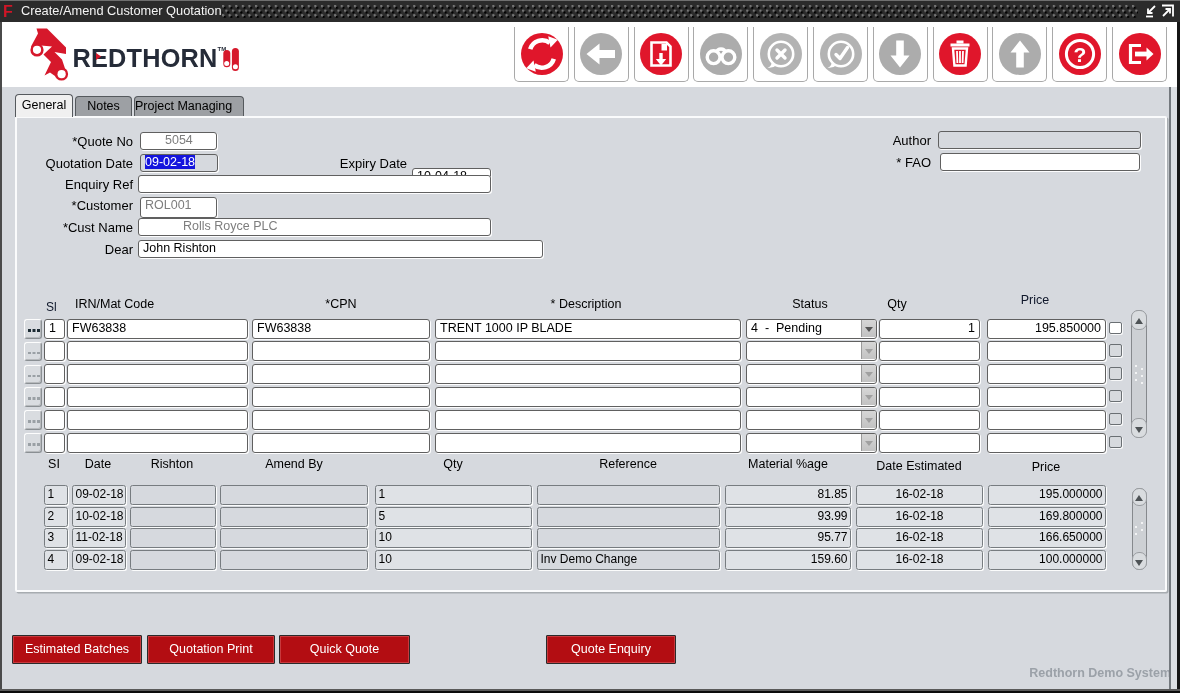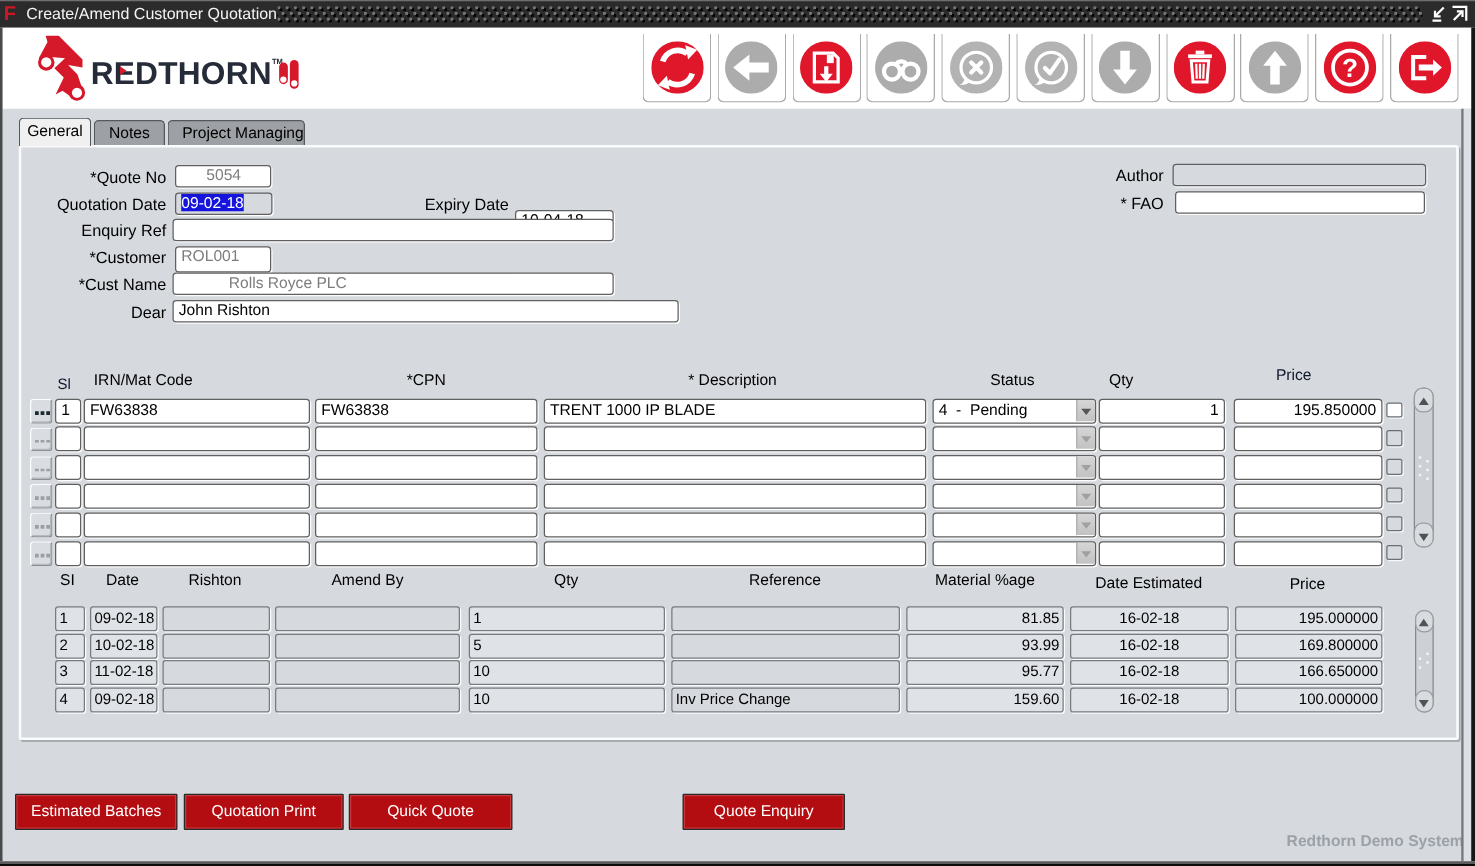--- a/index.html
+++ b/index.html
@@ -151,21 +151,21 @@
 <text x="21" y="28.5" text-anchor="middle" font-family="Liberation Sans,sans-serif" font-weight="bold" font-size="21" fill="#fff">?</text>
   </svg>
 <div class="a" style="left:1112.0px;top:27px;width:55px;height:55px;background:#fff;border:1px solid #a9a9a9;border-top:none;border-radius:0 0 5px 5px"></div>
 <svg class="a" style="left:1118.5px;top:32.5px" width="42" height="42" viewBox="0 0 42 42">
     <circle cx="21" cy="21" r="21" fill="#e0162b"></circle>
 <path d="M22,12.5 h-10.5 v17 h10.5" fill="none" stroke="#fff" stroke-width="3.2"></path>
 <rect x="16" y="18.6" width="13" height="4.8" fill="#fff"></rect>
 <polygon points="27.5,14.5 34.5,21 27.5,27.5" fill="#fff"></polygon>
   </svg>
 <div class="a" style="left:75px;top:96px;width:57px;height:20px;background:#9da0a4;border:1px solid #55595d;border-bottom:none;border-radius:4px 4px 0 0;font-size:12.5px;text-align:center;line-height:19px">Notes</div>
-<div class="a" style="left:134px;top:96px;width:110px;height:20px;background:#9da0a4;border:1px solid #55595d;border-bottom:none;border-radius:4px 4px 0 0;font-size:12.5px;text-align:right;line-height:19px">Project Managing</div>
+<div class="a" style="left:134px;top:96px;width:110px;height:20px;background:#9da0a4;border:1px solid #55595d;border-bottom:none;border-radius:4px 4px 0 0;font-size:12.5px;text-align:left;line-height:19px">Project Managing</div>
 <div class="a" style="left:15px;top:116px;width:1152px;height:476px;border:2px solid #fafbfc;border-radius:2px;box-shadow:1.5px 1.5px 0 rgba(130,134,139,.55)"></div>
 <div class="a" style="left:15px;top:94px;width:58px;height:23px;background:#f0f0f0;border:1px solid #55595d;border-bottom:none;border-radius:4px 4px 0 0;font-size:12.5px;text-align:center;line-height:21px;z-index:5">General</div>
 <div class="a lbl" style="left:13px;top:134px;width:120px">*Quote No</div>
 <div class="a lbl" style="left:13px;top:156px;width:120px">Quotation Date</div>
 <div class="a lbl" style="left:13px;top:177px;width:120px">Enquiry Ref</div>
 <div class="a lbl" style="left:13px;top:198px;width:120px">*Customer</div>
 <div class="a lbl" style="left:13px;top:220px;width:120px">*Cust Name</div>
 <div class="a lbl" style="left:13px;top:242px;width:120px">Dear</div>
 <div class="a lbl" style="left:287px;top:156px;width:120px">Expiry Date</div>
 <div class="a lbl" style="left:811px;top:133px;width:120px">Author</div>
@@ -304,21 +304,21 @@
 <div class="a cell fg" style="left:375px;top:528.4px;width:157px;height:20px;line-height:17px">10</div>
 <div class="a cell fd" style="left:537px;top:528.4px;width:183px;height:20px;line-height:17px"></div>
 <div class="a cell fg rt" style="left:725px;top:528.4px;width:126px;height:20px;line-height:17px">95.77</div>
 <div class="a cell fg ct" style="left:856px;top:528.4px;width:127px;height:20px;line-height:17px">16-02-18</div>
 <div class="a cell fg rt" style="left:988px;top:528.4px;width:118px;height:20px;line-height:17px">166.650000</div>
 <div class="a cell fg" style="left:44px;top:550.1px;width:24px;height:20px;line-height:17px">4</div>
 <div class="a cell fg" style="left:72px;top:550.1px;width:54px;height:20px;line-height:17px">09-02-18</div>
 <div class="a cell fd" style="left:130px;top:550.1px;width:86px;height:20px;line-height:17px"></div>
 <div class="a cell fd" style="left:220px;top:550.1px;width:148px;height:20px;line-height:17px"></div>
 <div class="a cell fg" style="left:375px;top:550.1px;width:157px;height:20px;line-height:17px">10</div>
-<div class="a cell fd" style="left:537px;top:550.1px;width:183px;height:20px;line-height:17px">Inv Price Change</div>
+<div class="a cell fd" style="left:537px;top:550.1px;width:183px;height:20px;line-height:17px">Inv Demo Change</div>
 <div class="a cell fg rt" style="left:725px;top:550.1px;width:126px;height:20px;line-height:17px">159.60</div>
 <div class="a cell fg ct" style="left:856px;top:550.1px;width:127px;height:20px;line-height:17px">16-02-18</div>
 <div class="a cell fg rt" style="left:988px;top:550.1px;width:118px;height:20px;line-height:17px">100.000000</div>
 <div class="a sb" style="left:1132px;top:488px;width:14.5px;height:82px"></div>
 <div class="a sbcap" style="left:1132px;top:488px;width:14.5px;height:18px">
     <div class="tri-u" style="top:5.5px"></div>
   </div>
 <div class="a sbcap" style="left:1132px;top:552px;width:14.5px;height:18px">
     <div class="tri-d" style="top:7.0px"></div>
   </div>

